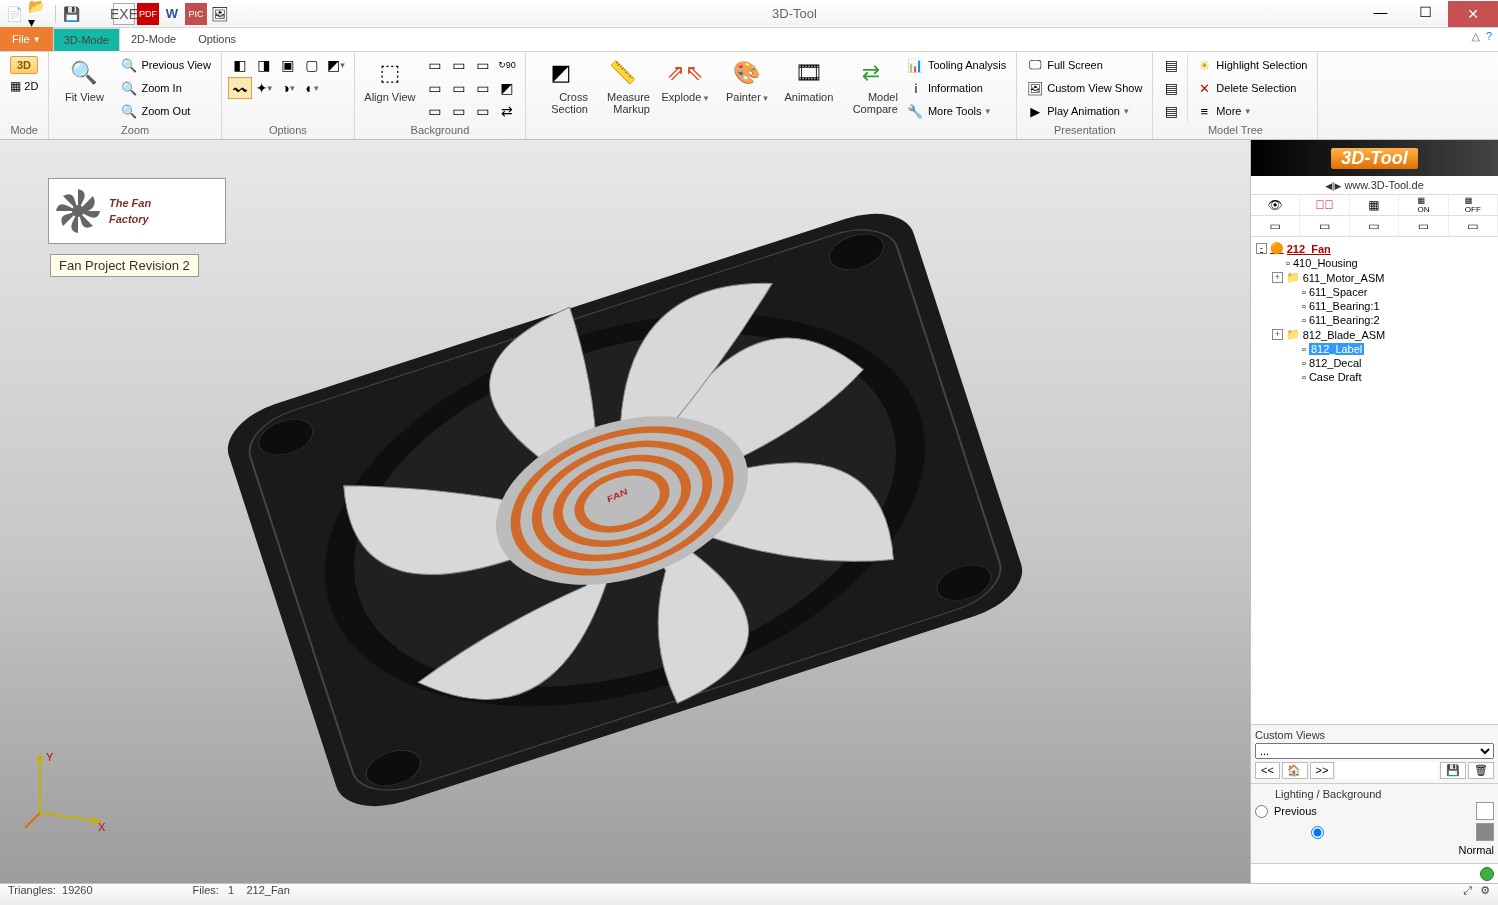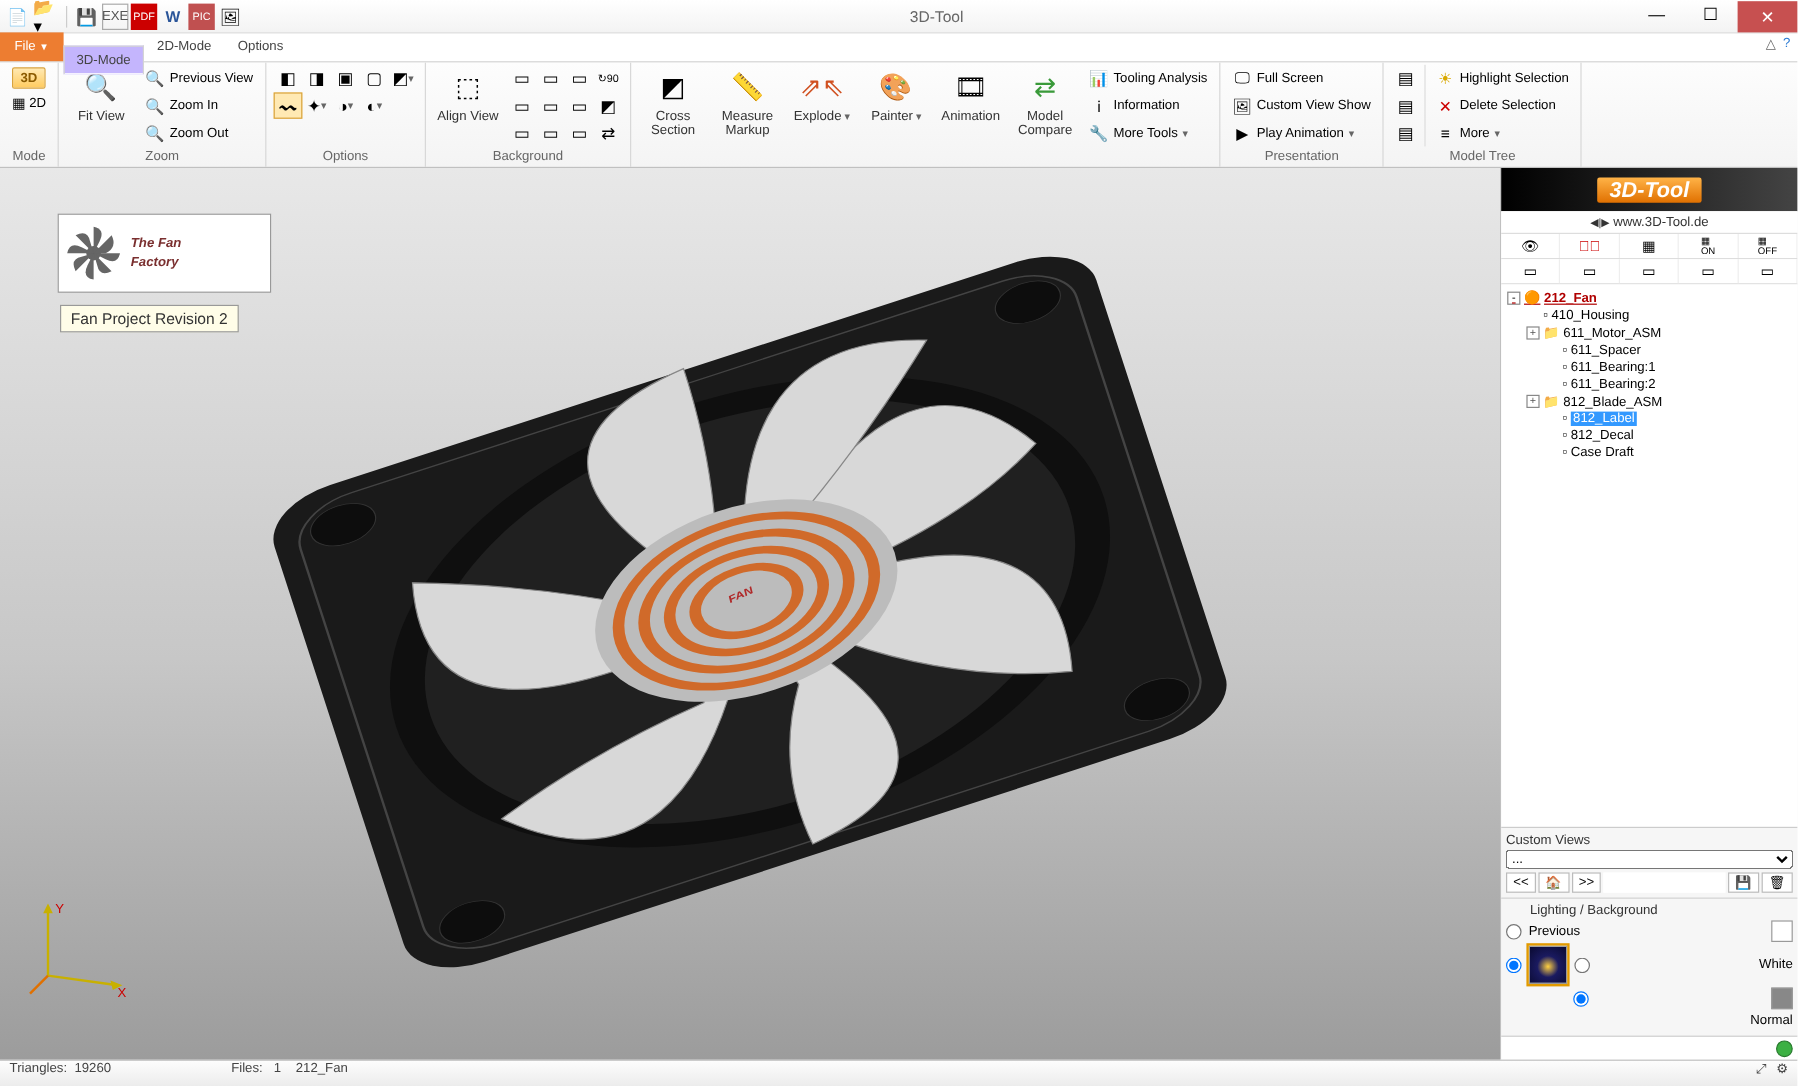--- a/index.html
+++ b/index.html
@@ -12,31 +12,31 @@
 .qat-sep { width: 1px; height: 18px; background: #ccc; margin: 0 3px; }
 .title-center { flex: 1; text-align: center; color: #666; font-size: 13px; }
 .win-controls { display: flex; }
 .win-btn { width: 45px; height: 22px; display: flex; align-items: center; justify-content: center; font-size: 14px; }
 .win-close { background: #c75050; color: #fff; width: 50px; height: 26px; }
 
 
 .tabs-row { height: 24px; background: #fff; display: flex; align-items: flex-end; border-bottom: 1px solid #d4d4d4; position: relative; }
 .file-tab { background: #ed7d31; color: #fff; padding: 4px 12px; height: 24px; display: flex; align-items: center; cursor: pointer; }
 .mode-tab { padding: 4px 10px; height: 24px; border: 1px solid transparent; display: flex; align-items: center; color: #444; cursor: pointer; }
-.mode-tab.active { background: #c4b5fd; border: 1px solid #d4d4d4; border-bottom: 1px solid #fff; position: relative; top: 11px; }
+.mode-tab.active { background: #14b8a6; border: 1px solid #d4d4d4; border-bottom: 1px solid #fff; position: relative; top: 1px; }
 .tabs-right { position: absolute; right: 6px; top: 2px; display: flex; gap: 6px; color: #666; }
 
 
 .ribbon { height: 88px; background: linear-gradient(to bottom, #fdfdfd, #f4f4f4); display: flex; border-bottom: 1px solid #c0c0c0; }
 .r-group { border-right: 1px solid #d8d8d8; display: flex; flex-direction: column; padding: 2px 6px 0; }
 .r-group-body { flex: 1; display: flex; align-items: flex-start; gap: 4px; }
 .r-group-label { text-align: center; color: #666; font-size: 11px; padding: 2px 0 3px; }
 .r-bigbtn { display: flex; flex-direction: column; align-items: center; width: 58px; padding: 3px 2px; cursor: pointer; }
 .r-bigbtn .ic { width: 32px; height: 32px; display: flex; align-items: center; justify-content: center; font-size: 22px; }
-.r-bigbtn .lbl { text-align: center; font-size: 11px; line-height: 12px; margin-top: 2px; color: #333; }
+.r-bigbtn .lbl { text-align: right; font-size: 11px; line-height: 12px; margin-top: 2px; color: #333; }
 .r-col { display: flex; flex-direction: column; gap: 1px; }
 .r-smbtn { display: flex; align-items: center; gap: 4px; padding: 2px 4px; cursor: pointer; height: 22px; white-space: nowrap; }
 .r-smbtn .ic { width: 16px; height: 16px; display: flex; align-items: center; justify-content: center; font-size: 13px; }
 .r-smonly { width: 24px; height: 22px; display: flex; align-items: center; justify-content: center; cursor: pointer; font-size: 14px; }
 .r-3d { background: linear-gradient(to bottom, #ffe9b3, #ffcb60); border: 1px solid #d9a33d; border-radius: 2px; padding: 2px 6px; font-weight: bold; color: #8a5a00; }
 .r-2d-sm { display:flex; align-items:center; gap:3px; padding: 2px 4px; }
 
 
 .main { flex: 1; display: flex; background: #fff; min-height: 0; }
 .viewport { flex: 1; position: relative; background: linear-gradient(to bottom, #e8e8e8, #c7c7c7 55%, #9c9c9c); overflow: hidden; }
@@ -81,21 +81,21 @@
 </style>
 </head>
 <body>
 
 <div class="title-bar">
   <div class="qat">
     <div class="qat-btn">📄</div>
     <div class="qat-btn">📂▾</div>
     <div class="qat-sep"></div>
     <div class="qat-btn">💾</div>
-    <div class="qat-btn" style="font-size:11px;color:#555;border:1px solid #aaa;padding:1px 2px;">EXE</div>
+    <div class="qat-btn" style="font-size:14px;color:#555;border:1px solid #aaa;padding:1px 2px;margin-left:28px;">EXE</div>
     <div class="qat-btn" style="font-size:9px;color:#fff;background:#c00;padding:1px 2px;">PDF</div>
     <div class="qat-btn" style="font-size:13px;color:#2a5599;font-weight:bold;">W</div>
     <div class="qat-btn" style="font-size:9px;color:#fff;background:#c05050;padding:1px 2px;">PIC</div>
     <div class="qat-btn">🖼</div>
   </div>
   <div class="title-center">3D-Tool</div>
   <div class="win-controls">
     <div class="win-btn">—</div>
     <div class="win-btn">☐</div>
     <div class="win-btn win-close">✕</div>
@@ -465,27 +465,20 @@
     </div>
     <div class="lb">
       <div class="lb-lbl">Lighting / Background</div>
       <div class="lb-row">
         <input type="radio" name="lt" style="">
           <span>Previous</span>
         <div style="flex:1"></div>
         <div class="lb-sw" style="width:18px;height:18px;background:#fff;"></div>
       </div>
       <div class="lb-row">
-        <input type="radio" name="lt" checked="" style="">
-        <div class="lb-sw sel" style="background:radial-gradient(circle at 50% 55%, #ffd040 0%, #1a1a60 40%, #0a0a30 100%);"></div>
-        <input type="radio" name="lt" style="">
-        <div style="flex:1"></div>
-        <span>White</span>
-      </div>
-      <div class="lb-row">
         <div style="width:50px;"></div>
         <input type="radio" name="bg" checked="" style="">
         <div style="flex:1"></div>
         <div class="lb-sw" style="width:18px;height:18px;background:#888;"></div>
       </div>
       <div class="lb-row">
           <div style="flex:1"></div>
           <span>Normal</span>
         </div>
     </div>

